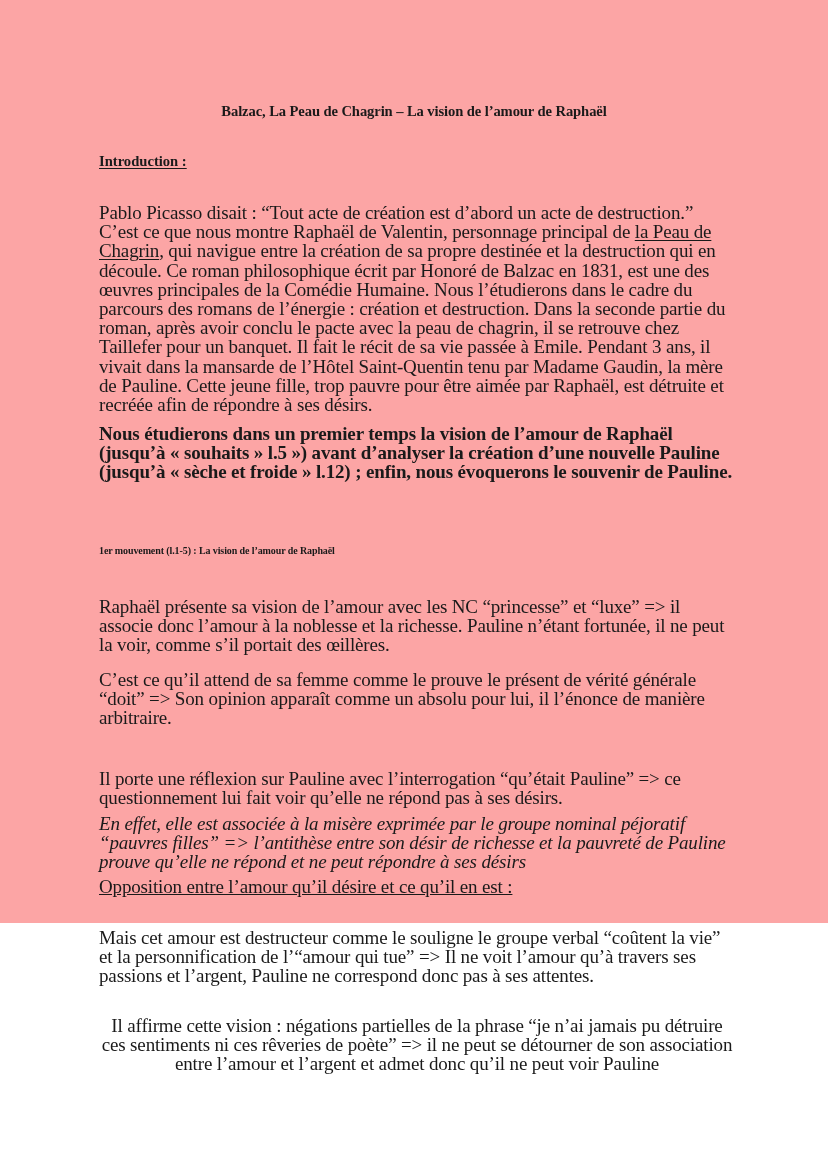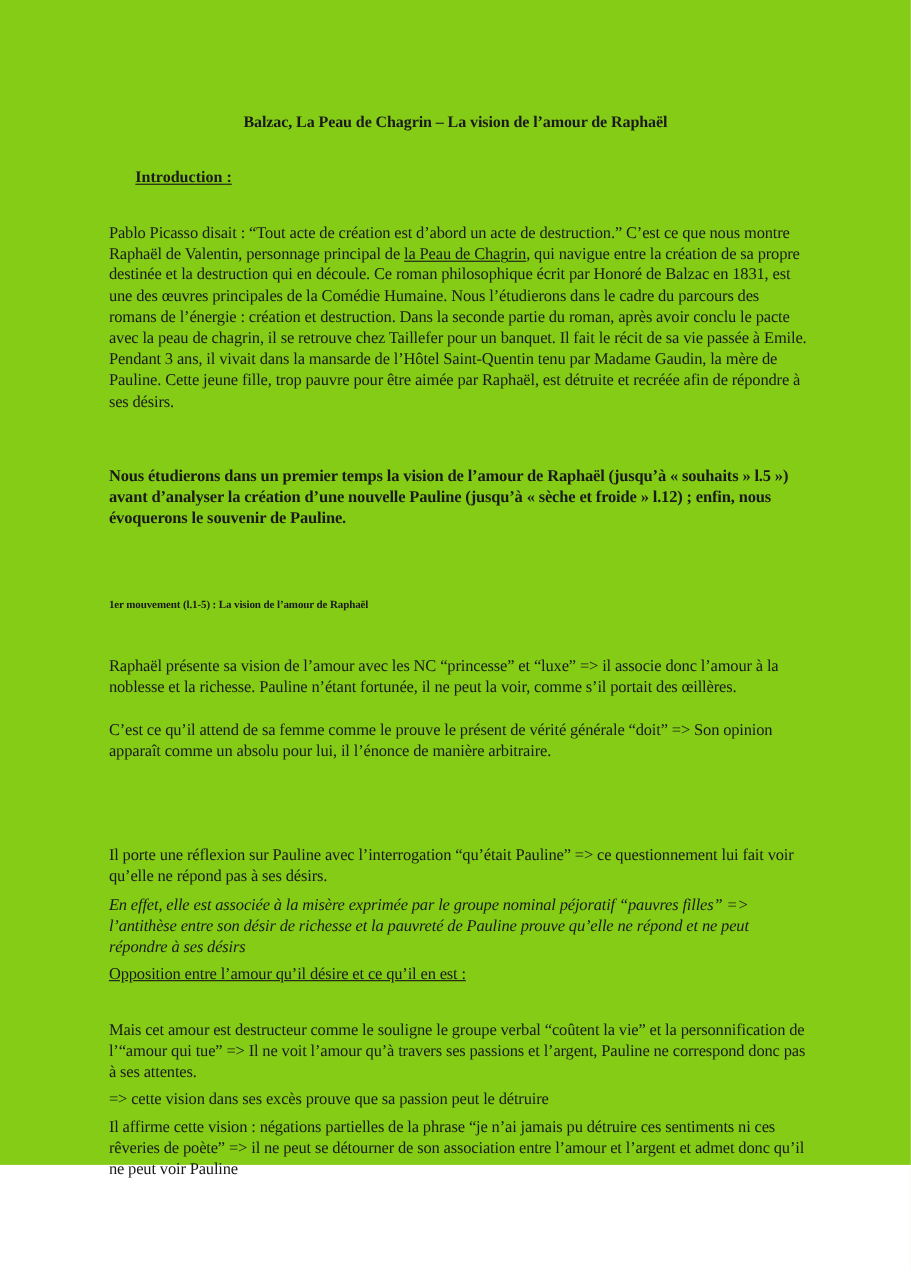--- a/index.html
+++ b/index.html
@@ -12,48 +12,47 @@
       height: 1171px;
       position: relative;
       overflow: hidden;
       font-family: "Liberation Serif", "DejaVu Serif", serif;
       color: #1a1a1a;
     }
     .page {
       position: absolute;
       left: 0; top: 0;
       width: 828px;
-      height: 1059px;
-      background: #84cc16;
+      height: 923px;
+      background: #fca5a5;
     }
     .title {
       position: absolute;
       top: 103px;
       left: 0;
       width: 828px;
       text-align: center;
       font-weight: bold;
       font-size: 14.6px;
       letter-spacing: -0.1px;
     }
     .intro-heading {
       position: absolute;
       top: 153px;
       left: 99px;
       font-weight: bold;
       font-size: 14.6px;
       text-decoration: underline;
       text-underline-offset: 2px;
-      margin-left: 24px;
     }
     .para {
       position: absolute;
       left: 99px;
       width: 636px;
-      font-size: 15px;
+      font-size: 19px;
       line-height: 19.2px;
       letter-spacing: -0.15px;
       margin: 0;
     }
     .para .book-title {
       text-decoration: underline;
       text-underline-offset: 2px;
     }
     .section-heading {
       position: absolute;
@@ -75,29 +74,28 @@
 
   <p class="para" style="top:203px;"><span>Pablo Picasso disait : “Tout acte de création est d’abord un acte de destruction.” C’est ce que nous montre Raphaël de Valentin, personnage principal de </span><span class="book-title">la Peau de Chagrin</span><span>, qui navigue entre la création de sa propre destinée et la destruction qui en découle. Ce roman philosophique écrit par Honoré de Balzac en 1831, est une des œuvres principales de la Comédie Humaine. Nous l’étudierons dans le cadre du parcours des romans de l’énergie : création et destruction. Dans la seconde partie du roman, après avoir conclu le pacte avec la peau de chagrin, il se retrouve chez Taillefer pour un banquet. Il fait le récit de sa vie passée à Emile. Pendant 3 ans, il vivait dans la mansarde de l’Hôtel Saint-Quentin tenu par Madame Gaudin, la mère de Pauline. Cette jeune fille, trop pauvre pour être aimée par Raphaël, est détruite et recréée afin de répondre à ses désirs.</span></p>
 
 
   <p class="para" style="top:424px;font-weight:bold;">Nous étudierons dans un premier temps la vision de l’amour de Raphaël (jusqu’à « souhaits » l.5 ») avant d’analyser la création d’une nouvelle Pauline (jusqu’à « sèche et froide » l.12) ; enfin, nous évoquerons le souvenir de Pauline.</p>
 
   <div class="section-heading">1er mouvement (l.1-5) : La vision de l’amour de Raphaël</div>
 
   <p class="para" style="top:597px;">Raphaël présente sa vision de l’amour avec les NC “princesse” et “luxe” =&gt; il associe donc l’amour à la noblesse et la richesse. Pauline n’étant fortunée, il ne peut la voir, comme s’il portait des œillères.</p>
 
-  <p class="para" style="top:655px;">C’est ce qu’il attend de sa femme comme le prouve le présent de vérité générale “doit” =&gt; Son opinion apparaît comme un absolu pour lui, il l’énonce de manière arbitraire.</p>
+  <p class="para" style="top:670px;">C’est ce qu’il attend de sa femme comme le prouve le présent de vérité générale “doit” =&gt; Son opinion apparaît comme un absolu pour lui, il l’énonce de manière arbitraire.</p>
 
 
   <p class="para" style="top:769px;">Il porte une réflexion sur Pauline avec l’interrogation “qu’était Pauline” =&gt; ce questionnement lui fait voir qu’elle ne répond pas à ses désirs.</p>
 
   <p class="para" style="top:814px;font-style:italic;">En effet, elle est associée à la misère exprimée par le groupe nominal péjoratif “pauvres filles” =&gt; l’antithèse entre son désir de richesse et la pauvreté de Pauline prouve qu’elle ne répond et ne peut répondre à ses désirs</p>
 
   <p class="para" style="top:877px;text-decoration:underline;">Opposition entre l’amour qu’il désire et ce qu’il en est :</p>
 
 
   <p class="para" style="top:928px;">Mais cet amour est destructeur comme le souligne le groupe verbal “coûtent la vie” et la personnification de l’“amour qui tue” =&gt; Il ne voit l’amour qu’à travers ses passions et l’argent, Pauline ne correspond donc pas à ses attentes.</p>
 
-  <p class="para" style="top:991px;">=&gt; cette vision dans ses excès prouve que sa passion peut le détruire</p>
 
-  <p class="para" style="top:1016px;">Il affirme cette vision : négations partielles de la phrase “je n’ai jamais pu détruire ces sentiments ni ces rêveries de poète” =&gt; il ne peut se détourner de son association entre l’amour et l’argent et admet donc qu’il ne peut voir Pauline</p>
+  <p class="para" style="top:1016px;text-align:center;">Il affirme cette vision : négations partielles de la phrase “je n’ai jamais pu détruire ces sentiments ni ces rêveries de poète” =&gt; il ne peut se détourner de son association entre l’amour et l’argent et admet donc qu’il ne peut voir Pauline</p>
 
 </div>
 
 </body></html>

